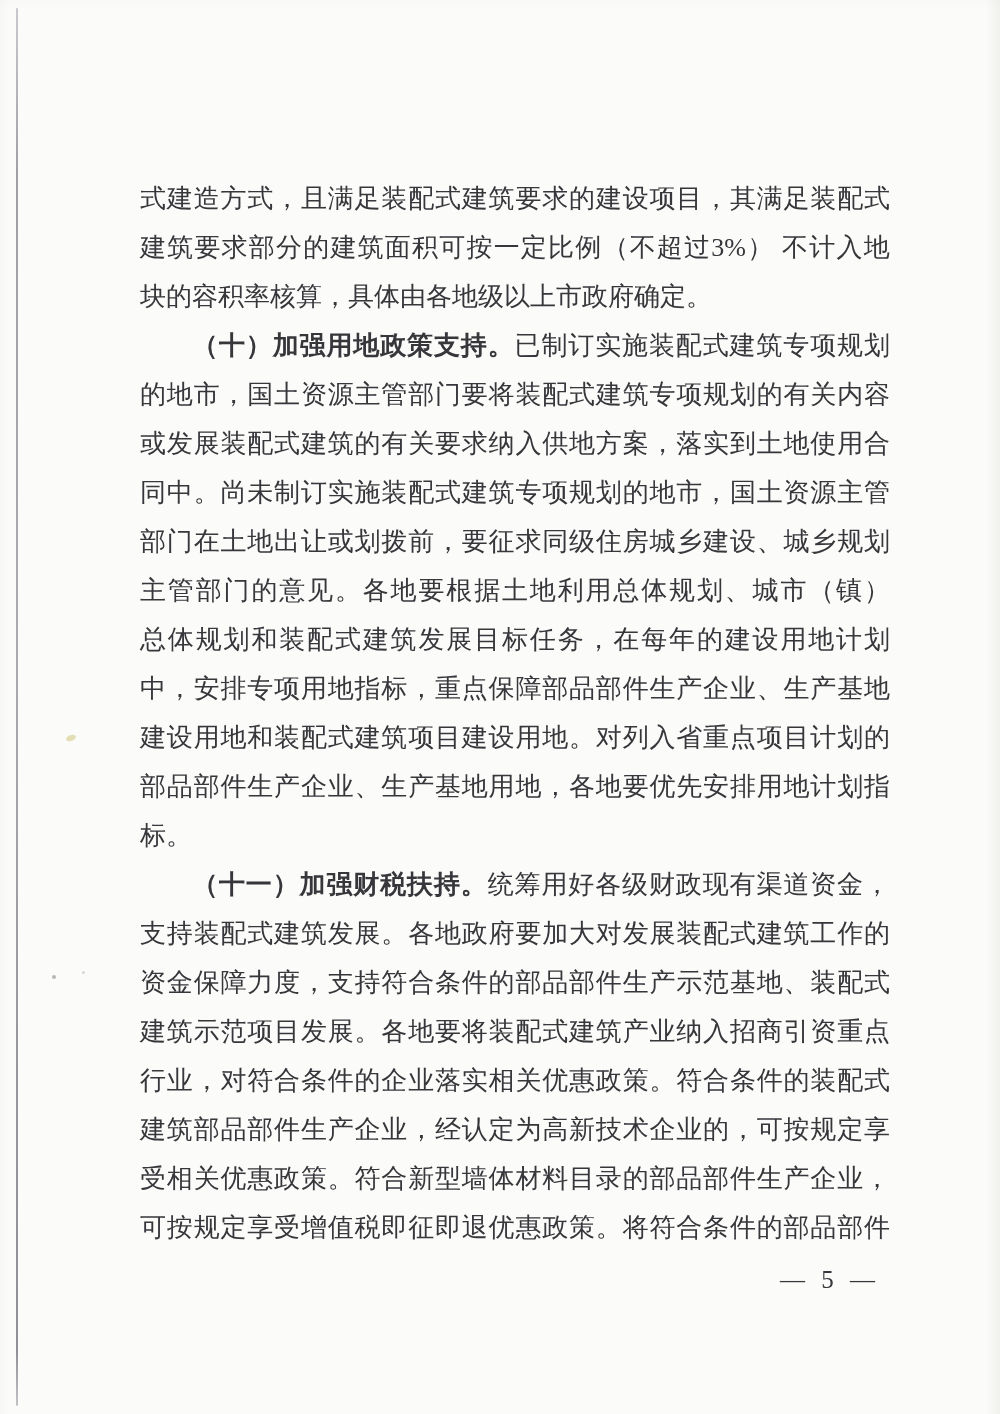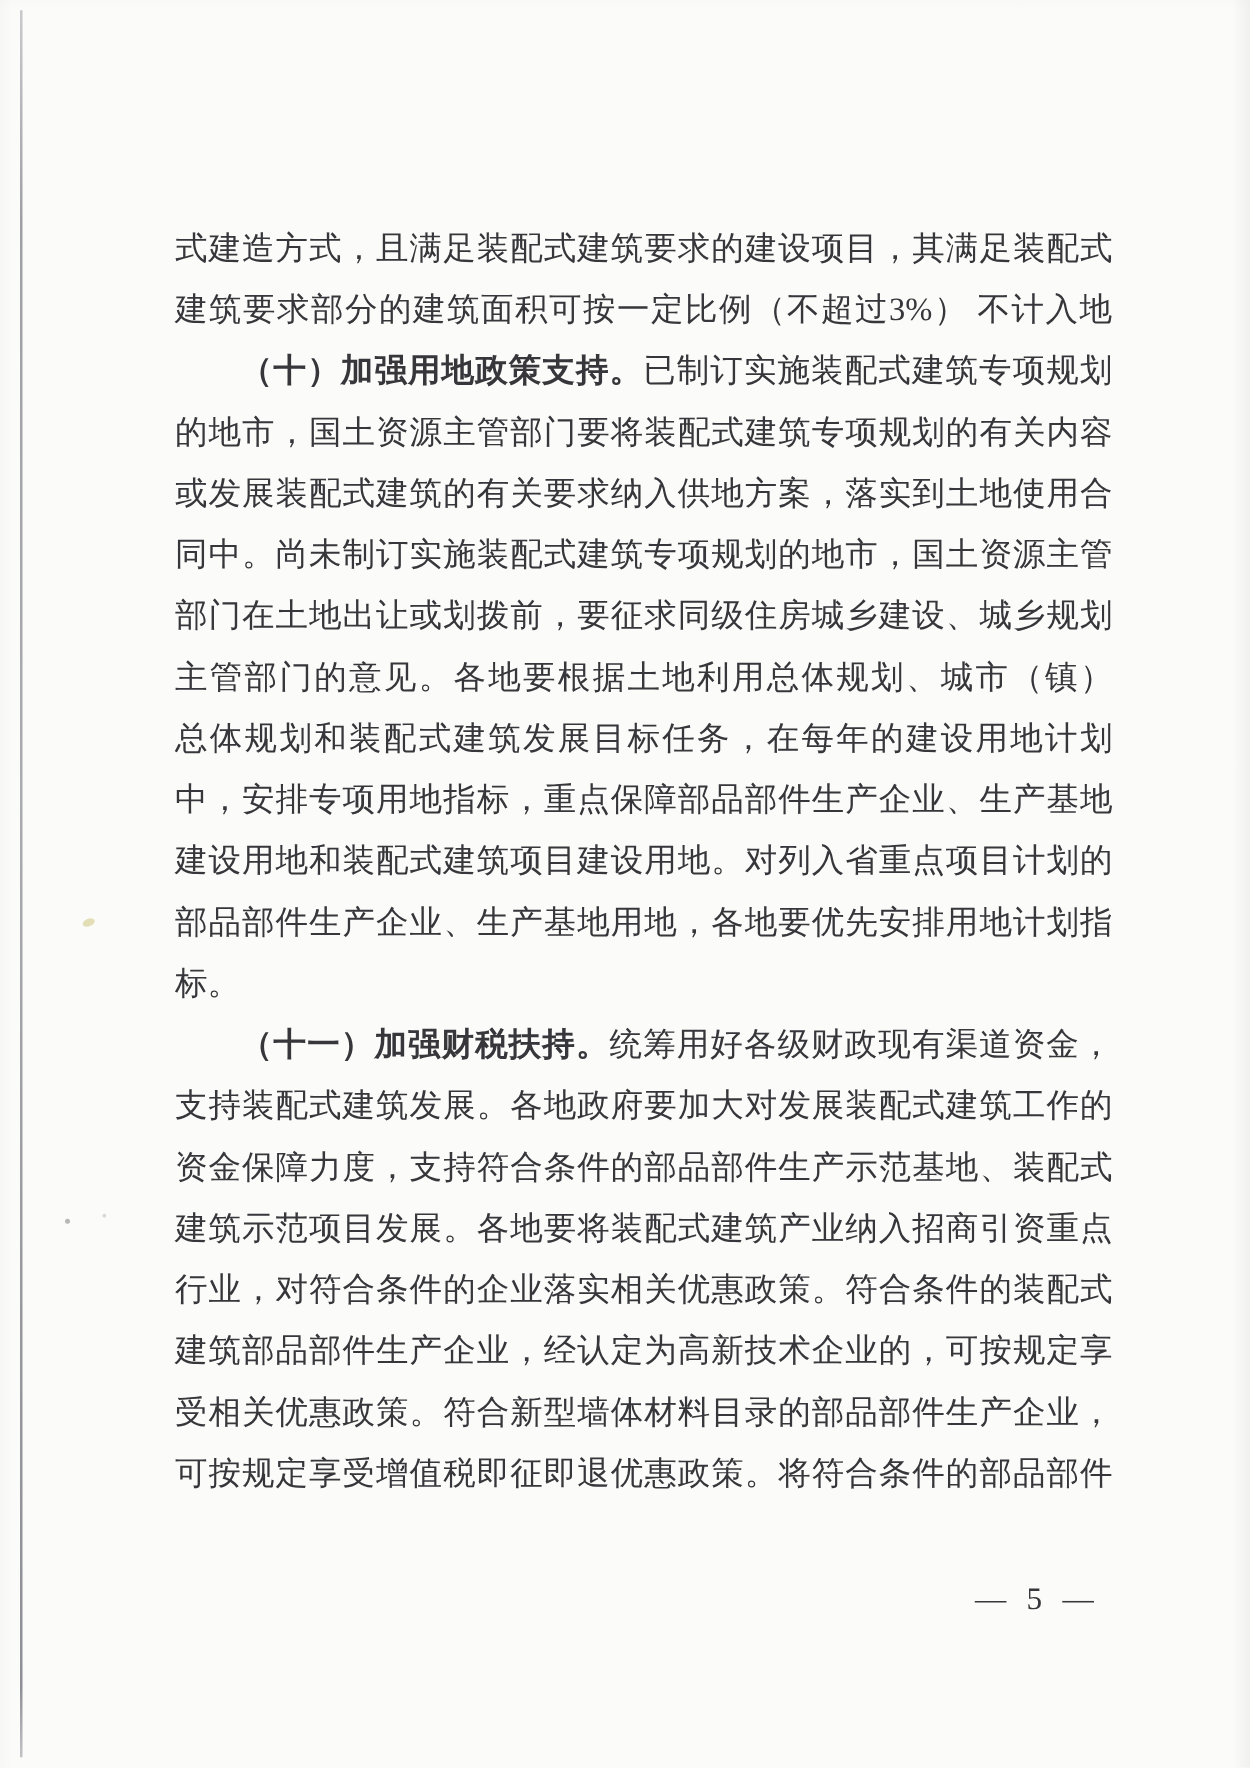--- a/index.html
+++ b/index.html
@@ -73,20 +73,21 @@
 </style>
 </head>
 <body style="--text: #36363b; --paper: #fbfbf9;">
 
 <div class="paper-texture"></div>
 <div class="scan-line"></div>
 
 <div class="content">
     <div class="line justify"><span>式</span><span>建</span><span>造</span><span>方</span><span>式</span><span>，</span><span>且</span><span>满</span><span>足</span><span>装</span><span>配</span><span>式</span><span>建</span><span>筑</span><span>要</span><span>求</span><span>的</span><span>建</span><span>设</span><span>项</span><span>目</span><span>，</span><span>其</span><span>满</span><span>足</span><span>装</span><span>配</span><span>式</span></div>
     <div class="line justify"><span>建</span><span>筑</span><span>要</span><span>求</span><span>部</span><span>分</span><span>的</span><span>建</span><span>筑</span><span>面</span><span>积</span><span>可</span><span>按</span><span>一</span><span>定</span><span>比</span><span>例</span><span>（</span><span>不</span><span>超</span><span>过</span><span>3%</span><span>）</span><span> </span><span>不</span><span>计</span><span>入</span><span>地</span></div>
+    <div class="line"><span>块的容积率核算，具体由各地级以上市政府确定。</span></div>
     <div class="line justify indent"><span class="bold">（</span><span class="bold">十</span><span class="bold">）</span><span class="bold">加</span><span class="bold">强</span><span class="bold">用</span><span class="bold">地</span><span class="bold">政</span><span class="bold">策</span><span class="bold">支</span><span class="bold">持</span><span class="bold">。</span><span>已</span><span>制</span><span>订</span><span>实</span><span>施</span><span>装</span><span>配</span><span>式</span><span>建</span><span>筑</span><span>专</span><span>项</span><span>规</span><span>划</span></div>
     <div class="line justify"><span>的</span><span>地</span><span>市</span><span>，</span><span>国</span><span>土</span><span>资</span><span>源</span><span>主</span><span>管</span><span>部</span><span>门</span><span>要</span><span>将</span><span>装</span><span>配</span><span>式</span><span>建</span><span>筑</span><span>专</span><span>项</span><span>规</span><span>划</span><span>的</span><span>有</span><span>关</span><span>内</span><span>容</span></div>
     <div class="line justify"><span>或</span><span>发</span><span>展</span><span>装</span><span>配</span><span>式</span><span>建</span><span>筑</span><span>的</span><span>有</span><span>关</span><span>要</span><span>求</span><span>纳</span><span>入</span><span>供</span><span>地</span><span>方</span><span>案</span><span>，</span><span>落</span><span>实</span><span>到</span><span>土</span><span>地</span><span>使</span><span>用</span><span>合</span></div>
     <div class="line justify"><span>同</span><span>中</span><span>。</span><span>尚</span><span>未</span><span>制</span><span>订</span><span>实</span><span>施</span><span>装</span><span>配</span><span>式</span><span>建</span><span>筑</span><span>专</span><span>项</span><span>规</span><span>划</span><span>的</span><span>地</span><span>市</span><span>，</span><span>国</span><span>土</span><span>资</span><span>源</span><span>主</span><span>管</span></div>
     <div class="line justify"><span>部</span><span>门</span><span>在</span><span>土</span><span>地</span><span>出</span><span>让</span><span>或</span><span>划</span><span>拨</span><span>前</span><span>，</span><span>要</span><span>征</span><span>求</span><span>同</span><span>级</span><span>住</span><span>房</span><span>城</span><span>乡</span><span>建</span><span>设</span><span>、</span><span>城</span><span>乡</span><span>规</span><span>划</span></div>
     <div class="line justify"><span>主</span><span>管</span><span>部</span><span>门</span><span>的</span><span>意</span><span>见</span><span>。</span><span>各</span><span>地</span><span>要</span><span>根</span><span>据</span><span>土</span><span>地</span><span>利</span><span>用</span><span>总</span><span>体</span><span>规</span><span>划</span><span>、</span><span>城</span><span>市</span><span>（</span><span>镇</span><span>）</span></div>
     <div class="line justify"><span>总</span><span>体</span><span>规</span><span>划</span><span>和</span><span>装</span><span>配</span><span>式</span><span>建</span><span>筑</span><span>发</span><span>展</span><span>目</span><span>标</span><span>任</span><span>务</span><span>，</span><span>在</span><span>每</span><span>年</span><span>的</span><span>建</span><span>设</span><span>用</span><span>地</span><span>计</span><span>划</span></div>
     <div class="line justify"><span>中</span><span>，</span><span>安</span><span>排</span><span>专</span><span>项</span><span>用</span><span>地</span><span>指</span><span>标</span><span>，</span><span>重</span><span>点</span><span>保</span><span>障</span><span>部</span><span>品</span><span>部</span><span>件</span><span>生</span><span>产</span><span>企</span><span>业</span><span>、</span><span>生</span><span>产</span><span>基</span><span>地</span></div>
     <div class="line justify"><span>建</span><span>设</span><span>用</span><span>地</span><span>和</span><span>装</span><span>配</span><span>式</span><span>建</span><span>筑</span><span>项</span><span>目</span><span>建</span><span>设</span><span>用</span><span>地</span><span>。</span><span>对</span><span>列</span><span>入</span><span>省</span><span>重</span><span>点</span><span>项</span><span>目</span><span>计</span><span>划</span><span>的</span></div>
     <div class="line justify"><span>部</span><span>品</span><span>部</span><span>件</span><span>生</span><span>产</span><span>企</span><span>业</span><span>、</span><span>生</span><span>产</span><span>基</span><span>地</span><span>用</span><span>地</span><span>，</span><span>各</span><span>地</span><span>要</span><span>优</span><span>先</span><span>安</span><span>排</span><span>用</span><span>地</span><span>计</span><span>划</span><span>指</span></div>

